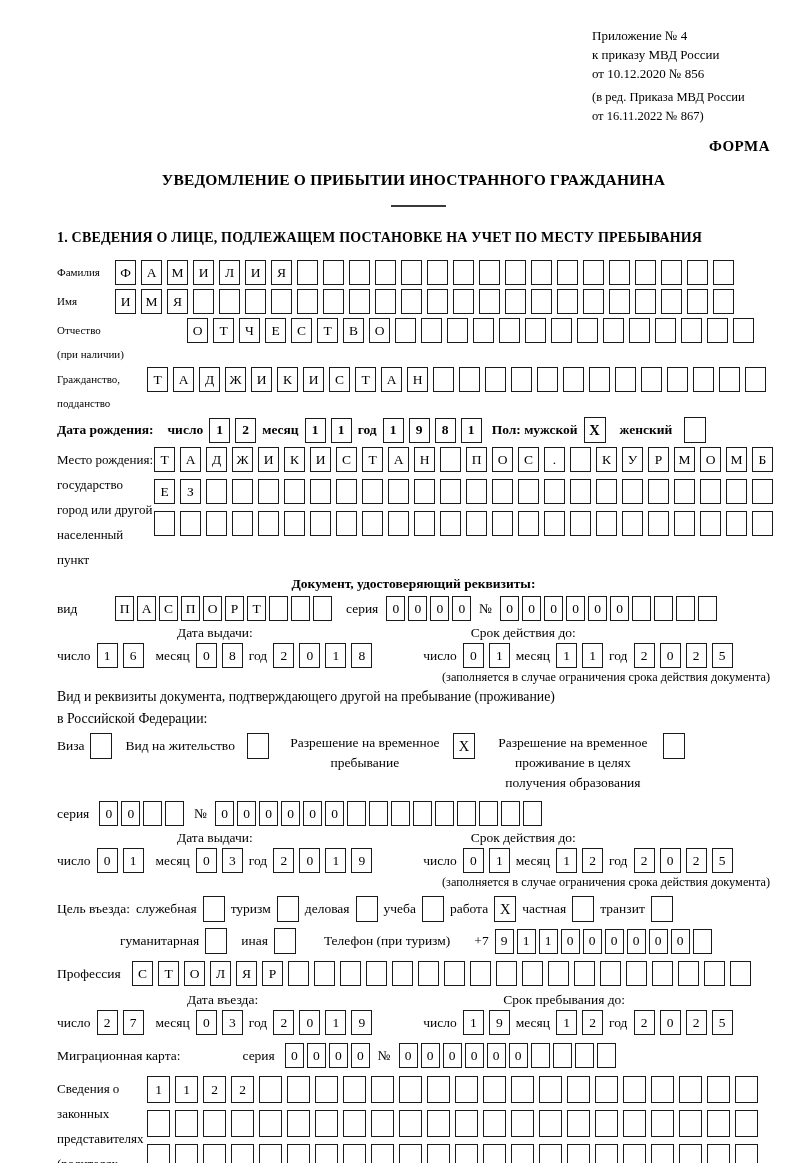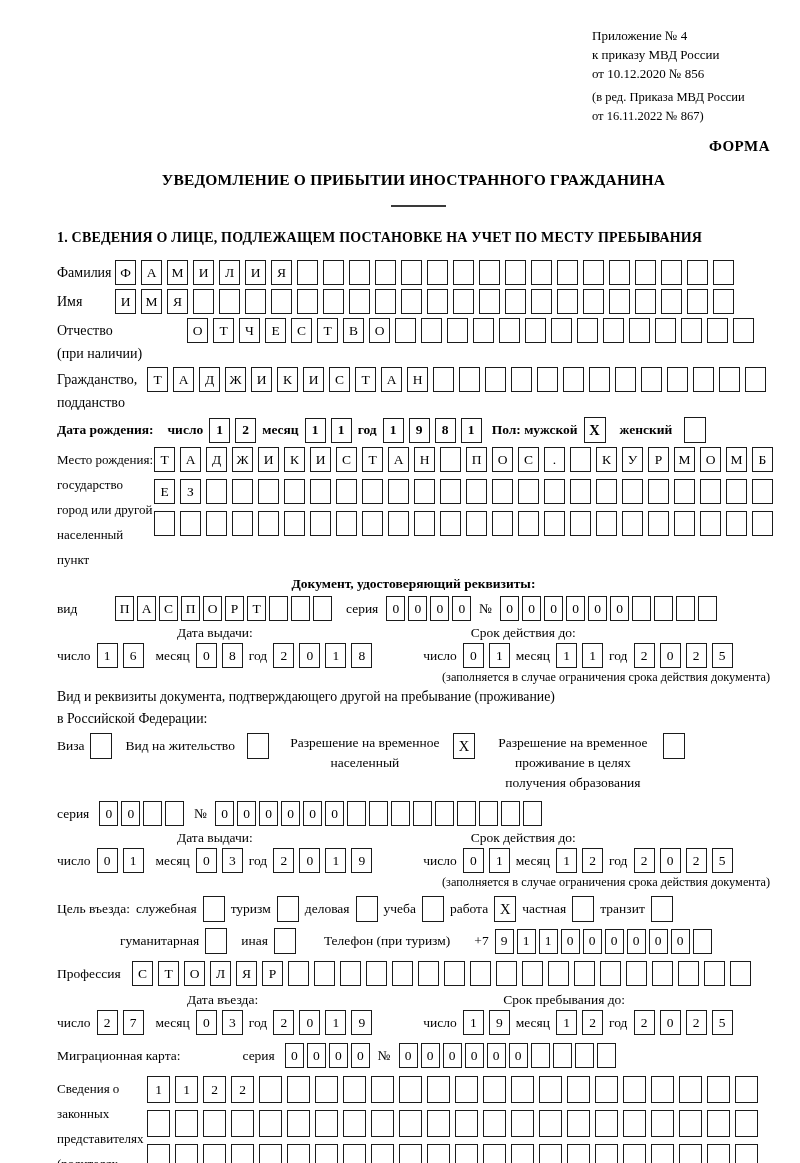--- a/index.html
+++ b/index.html
@@ -26,21 +26,21 @@
     border:1.6px solid #1b1b1b; display:flex; align-items:center; justify-content:center;
     font-size:14.5px; background:#fff;
   }
   .bold { font-weight:bold; }
   .appendix { font-size:13px; line-height:19px; }
   .edition  { font-size:12.5px; line-height:19px; margin-top:5px; }
   .formword { text-align:right; font-weight:bold; font-size:15px; margin-top:12px; letter-spacing:.5px; }
   .title { text-align:center; font-weight:bold; font-size:15.5px; line-height:22px; margin-top:14px; letter-spacing:.2px; }
   .blank-underline { display:inline-block; width:55px; border-bottom:2px solid #3a3a3a; height:14px; margin-left:10px; }
   .sect { font-weight:bold; font-size:14px; margin-top:17px; letter-spacing:.2px; white-space:nowrap; }
-  .labelcol { flex:none; font-size:14px; line-height:25px; }
+  .labelcol { flex:none; font-size:11px; line-height:25px; }
   .mb4 { margin-bottom:4px; }
   .note { font-size:12.3px; text-align:right; }
   .dh { font-size:13.5px; }
   .optlabel { font-size:13.5px; text-align:center; line-height:20px; }
 </style>
 </head>
 <body>
 
 <div class="page">
 
@@ -390,21 +390,21 @@
   <div class="note" style="margin-top:2px;">(заполняется в случае ограничения срока действия документа)</div>
 
   <div class="lbl" style="margin-top:4px; font-size:13.8px;">Вид и реквизиты документа, подтверждающего другой на пребывание (проживание)</div>
   <div class="lbl" style="margin-top:6px; font-size:13.8px;">в Российской Федерации:</div>
 
   <div class="rt" style="margin-top:6px;">
     <span class="lbl" style="line-height:26px;">Виза</span>
     <span class="chk" style="margin-left:5px;"></span>
     <span class="lbl" style="margin-left:14px; line-height:26px;">Вид на жительство</span>
     <span class="chk" style="margin-left:12px;"></span>
-    <span class="optlabel" style="width:168px; margin-left:12px;">Разрешение на временное населенный</span>
+    <span class="optlabel" style="width:168px; margin-left:12px;">Разрешение на временное пребывание</span>
     <span class="chk" style="margin-left:4px;">X</span>
     <span class="optlabel" style="width:172px; margin-left:12px;">Разрешение на временное проживание в целях получения образования</span>
     <span class="chk" style="margin-left:4px;"></span>
   </div>
 
   <div class="r mb4" style="margin-top:8px;">
     <span class="lbl">серия</span>
     <span class="b c" style="margin-left:10px;">
         <span class="cell">0</span>
         <span class="cell">0</span>

